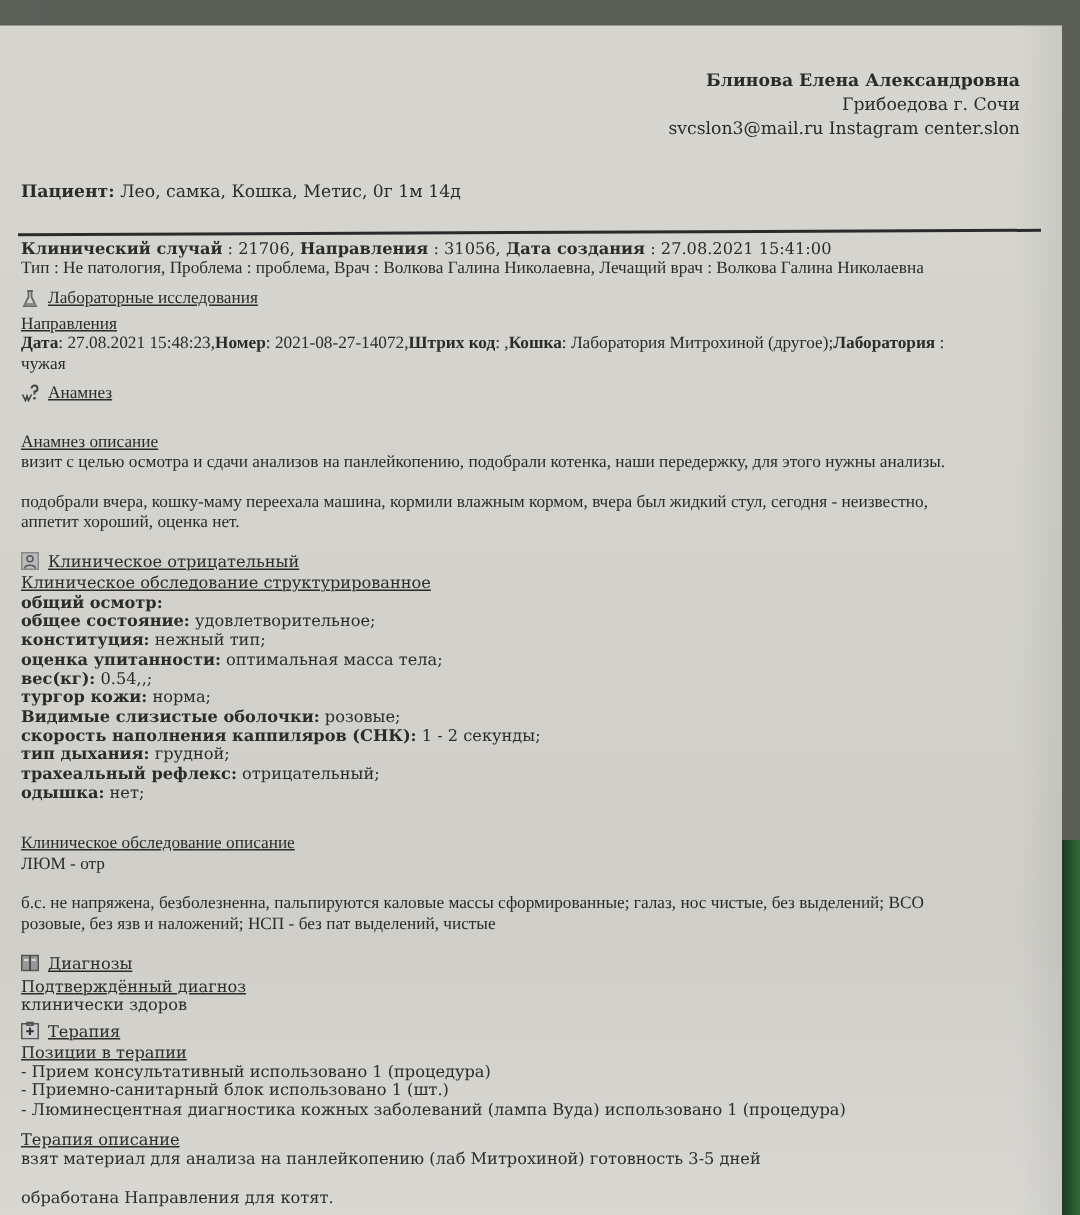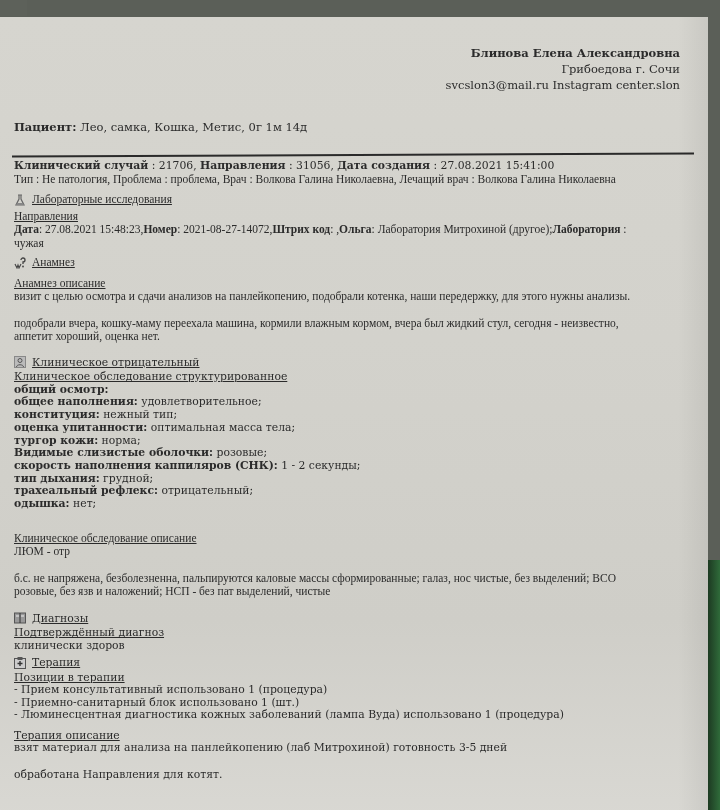--- a/index.html
+++ b/index.html
@@ -40,21 +40,21 @@
     position: absolute; left: 12px; top: 137px; width: 682px; height: 2px; background: #2a2a2a;
     transform: rotate(-0.25deg);
   }
   .content {
     position: absolute; left: 14px; top: 140px; width: 680px;
     font-family: "Liberation Serif", serif;
     font-size: 11.5px; line-height: 13.5px;
   }
   .content .dv { font-family: "DejaVu Serif", serif; font-size: 10.8px; }
   .row { white-space: nowrap; }
-  .sec { display: flex; align-items: center; gap: 6px; margin-top: 6px; }
+  .sec { display: flex; gap: 6px; margin-top: 6px; }
   .ico { width: 12px; height: 12px; display: inline-block; position: relative; }
   .u { text-decoration: underline; }
   .gap { height: 13px; }
   .lbl { font-weight: bold; }
 </style>
 </head>
 <body>
 
 <div class="topstrip"></div>
 <div class="edge-green"></div>
@@ -83,56 +83,57 @@
       <span class="ico">
         <svg width="12" height="12" viewBox="0 0 12 12">
             <path d="M4 1h4M5 1v4L2 11h8L7 5V1" fill="none" stroke="#666" stroke-width="1.2"></path>
             <path d="M3 9h6l1 2H2z" fill="#888"></path>
           </svg>
       </span>
       <span class="u">Лабораторные исследования</span>
     </div>
     <div class="u" style="margin-top:3px">Направления</div>
     <div class="row">
-      <span class="b">Дата</span><span>: 27.08.2021 15:48:23,</span><span class="b">Номер</span><span>: 2021-08-27-14072,</span><span class="b">Штрих код</span><span>: ,</span><span class="b">Ольга</span><span>: Лаборатория Митрохиной (другое);</span><span class="b">Лаборатория</span><span> :</span>
+      <span class="b">Дата</span><span>: 27.08.2021 15:48:23,</span><span class="b">Номер</span><span>: 2021-08-27-14072,</span><span class="b">Штрих код</span><span>: ,</span><span class="b">Кошка</span><span>: Лаборатория Митрохиной (другое);</span><span class="b">Лаборатория</span><span> :</span>
     </div>
     <div>чужая</div>
 
     <div class="sec">
       <span class="ico">
         <svg width="12" height="12" viewBox="0 0 12 12">
             <path d="M1 7l2 4 1-3 1 3 2-4" fill="none" stroke="#444" stroke-width="1.1"></path>
             <path d="M7 3a2 2 0 1 1 2 2v2" fill="none" stroke="#444" stroke-width="1.3"></path>
             <circle cx="9" cy="9.5" r="0.9" fill="#444"></circle>
           </svg>
       </span>
       <span class="u">Анамнез</span>
     </div>
-    <div class="u" style="margin-top:7px">Анамнез описание</div>
+    <div class="u" style="margin-top:19px">Анамнез описание</div>
     <div class="row">визит с целью осмотра и сдачи анализов на панлейкопению, подобрали котенка, наши передержку, для этого нужны анализы.</div>
     <div class="gap"></div>
     <div class="row">подобрали вчера, кошку-маму переехала машина, кормили влажным кормом, вчера был жидкий стул, сегодня - неизвестно,</div>
     <div class="row">аппетит хороший, оценка нет.</div>
 
     <div class="sec" style="margin-top:12px">
       <span class="ico">
         <svg width="12" height="12" viewBox="0 0 12 12">
             <rect x="0.5" y="0.5" width="11" height="11" fill="#bbb" stroke="#888"></rect>
             <circle cx="6" cy="4.5" r="2" fill="none" stroke="#555"></circle>
             <path d="M2.5 11c0-3 7-3 7 0" fill="none" stroke="#555"></path>
           </svg>
       </span>
       <span class="u dv">Клиническое отрицательный</span>
     </div>
     <div class="dv" style="line-height:12.7px; margin-top:2px">
       <div class="u">Клиническое обследование структурированное</div>
       <div><span class="lbl">общий осмотр:</span><span></span></div>
-      <div><span class="lbl">общее наполнения:</span><span> удовлетворительное;</span></div>
+      <div><span class="lbl">общее состояние:</span><span> удовлетворительное;</span></div>
       <div><span class="lbl">конституция:</span><span> нежный тип;</span></div>
       <div><span class="lbl">оценка упитанности:</span><span> оптимальная масса тела;</span></div>
+      <div><span class="lbl">вес(кг):</span><span> 0.54,,;</span></div>
       <div><span class="lbl">тургор кожи:</span><span> норма;</span></div>
       <div><span class="lbl">Видимые слизистые оболочки:</span><span> розовые;</span></div>
       <div><span class="lbl">скорость наполнения каппиляров (СНК):</span><span> 1 - 2 секунды;</span></div>
       <div><span class="lbl">тип дыхания:</span><span> грудной;</span></div>
       <div><span class="lbl">трахеальный рефлекс:</span><span> отрицательный;</span></div>
       <div><span class="lbl">одышка:</span><span> нет;</span></div>
     </div>
 
     <div style="height:21px"></div>
     <div class="u">Клиническое обследование описание</div>

